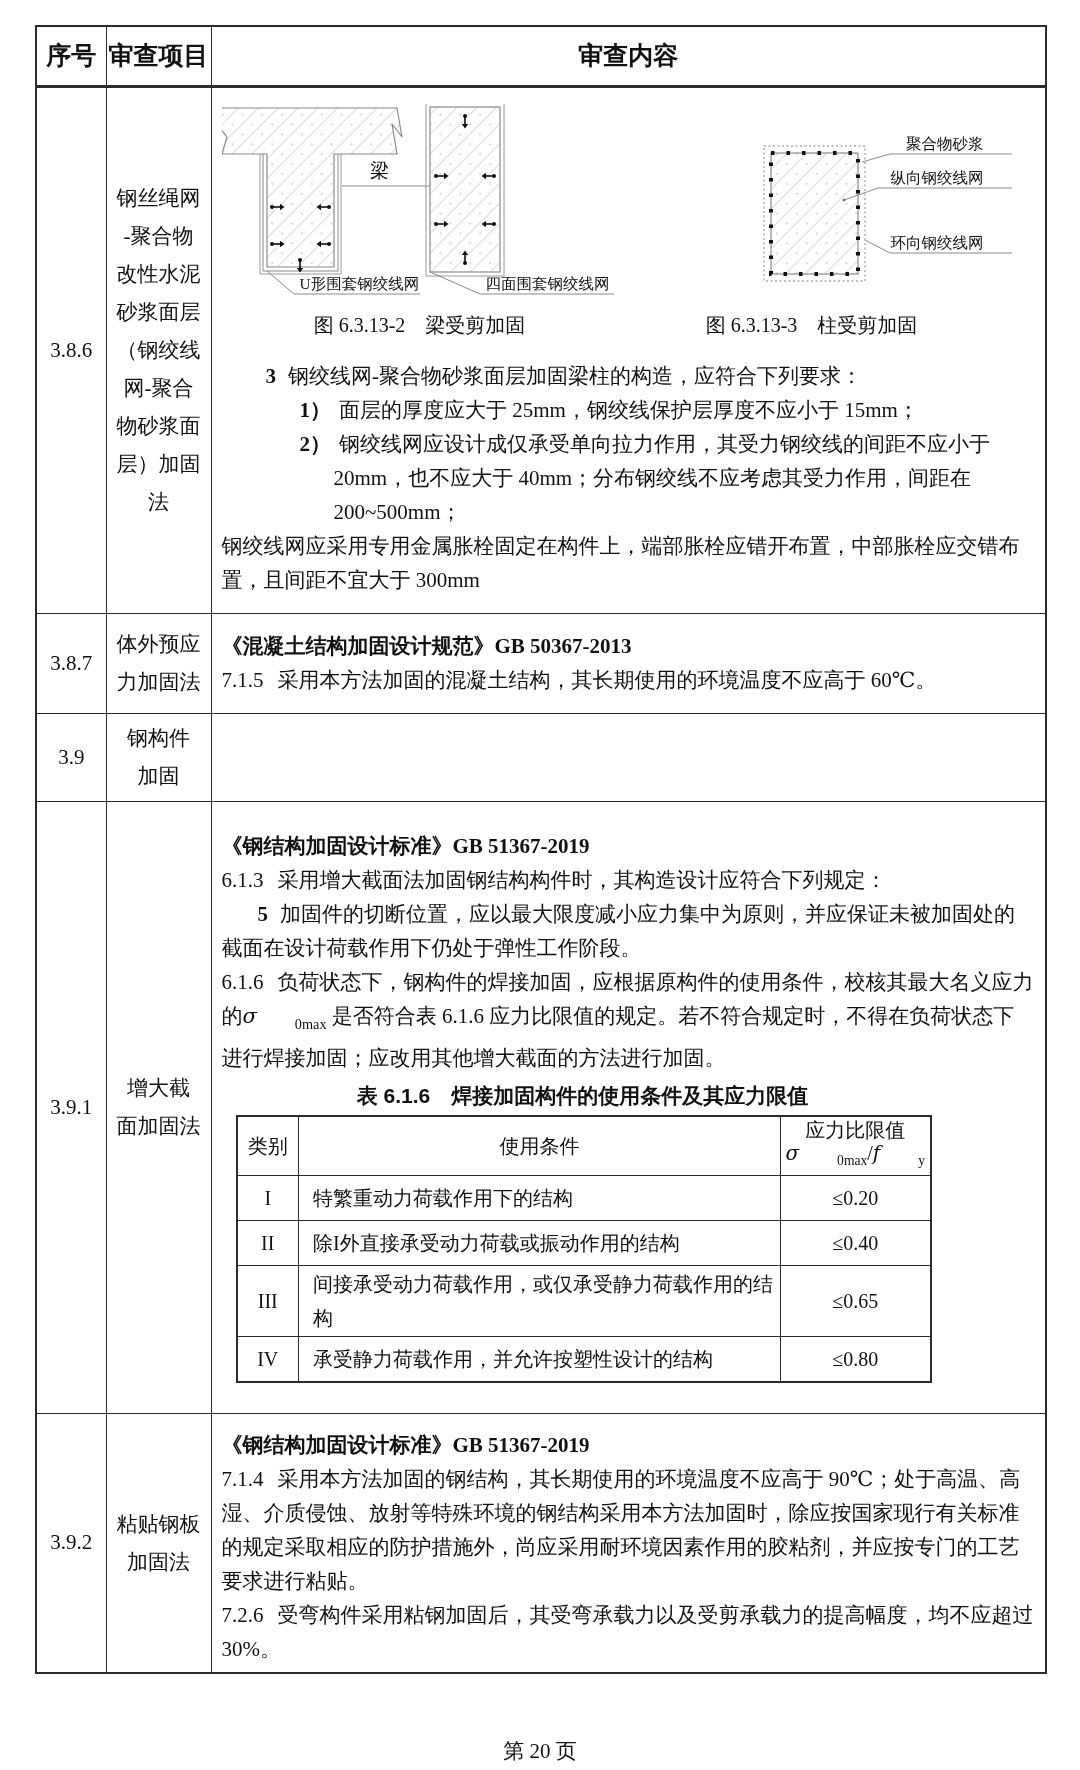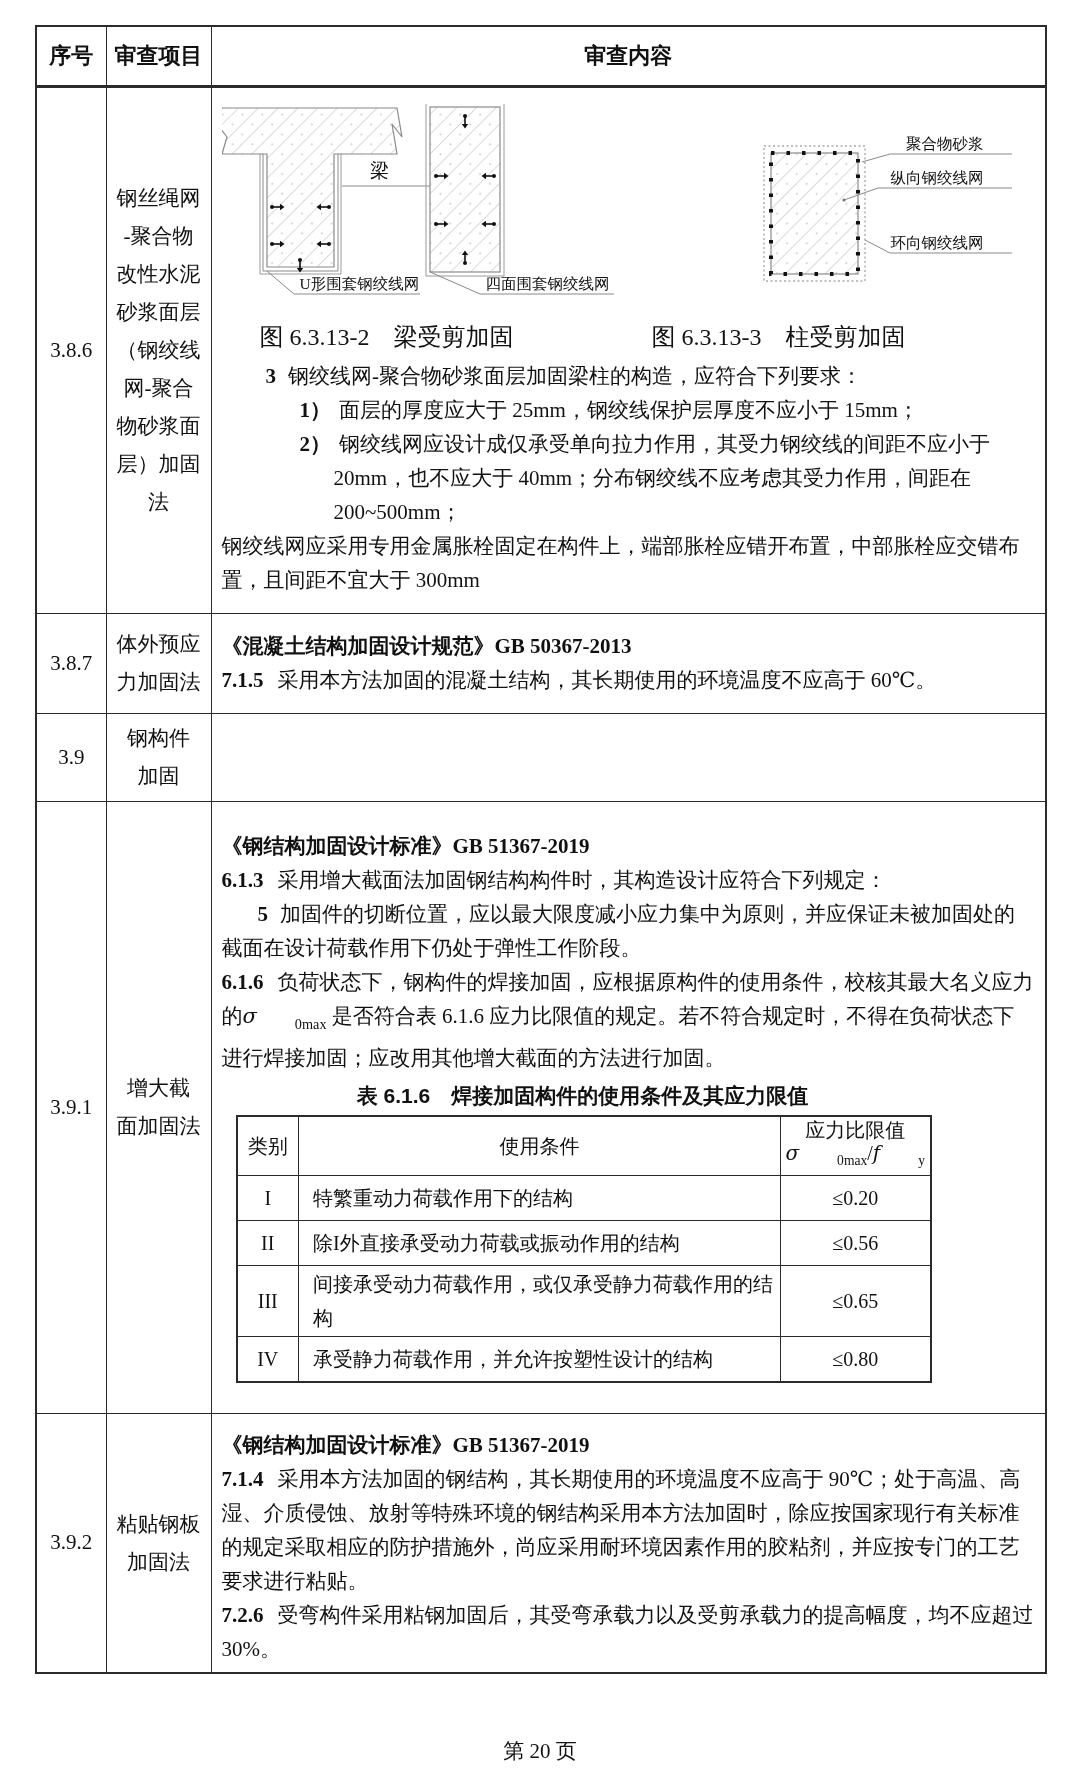--- a/index.html
+++ b/index.html
@@ -3,40 +3,40 @@
 <meta charset="utf-8">
 <style>
   html,body{margin:0;padding:0;background:#fff;}
   .page{width:1080px;height:1770px;position:relative;background:#fff;
         font-family:"Liberation Serif","DejaVu Serif",serif;color:#111;}
   table.outer{border-collapse:collapse;table-layout:fixed;width:1010px;margin:25px 0 0 35px;
               border:2.5px solid #2b2b2b;}
   table.outer td{border:1.5px solid #2b2b2b;vertical-align:middle;}
   tr.head-row td{border-bottom:3px solid #2b2b2b;
                  font-family:"Liberation Sans","DejaVu Sans",sans-serif;
-                 font-weight:600;font-size:22px;text-align:center;}
+                 font-weight:600;font-size:25px;text-align:center;}
   td.c-seq{text-align:center;font-size:21px;}
   td.c-item{text-align:center;font-size:21px;margin-left:48px;}
   td.c-item .lines{white-space:pre-line;line-height:38px;}
   td.c-content{vertical-align:top;padding:6px 10px;font-size:21px;line-height:34px;}
   td.c-content.vmid{vertical-align:middle;}
   .book{font-weight:bold;}
-  .ref{font-weight:bold;margin-right:14px;}
+  .ref{font-weight:normal;margin-right:14px;}
   .marker{font-weight:bold;margin-right:12px;}
   p.para{margin:0;}
   .ind1{padding-left:44px;}
   .hang{padding-left:112px;text-indent:-34px;}
   .hang .marker{margin-right:8px;}
   .firstline-ind{text-indent:36px;}
   sub{font-size:0.68em;margin-left:38px;}
   i.sym{font-family:"DejaVu Serif","Liberation Serif",serif;}
   
   .fig-area{position:relative;width:815px;height:245px;}
   .fig-label{position:absolute;font-size:15.5px;line-height:17px;white-space:nowrap;}
-  .caption{position:absolute;top:216px;font-size:24px;}
+  .caption{position:absolute;top:204px;font-size:20px;text-align:center;}
   .cap1{left:38px;width:320px;}
   .cap2{left:430px;width:320px;}
   
   .tbl-caption{margin:4px 0 2px 14px;width:694px;text-align:center;
                font-family:"Liberation Sans","DejaVu Sans",sans-serif;
                font-weight:700;font-size:21px;}
   table.inner{border-collapse:collapse;table-layout:fixed;width:694px;margin:2px 0 8px 14px;
               border:2px solid #2b2b2b;}
   table.inner td{border:1.5px solid #2b2b2b;font-size:20px;text-align:center;}
   table.inner td.cond{text-align:left;padding-left:14px;}
@@ -210,21 +210,21 @@
           </td>
         </tr>
         <tr class="ir">
           <td>I</td>
           <td class="cond">特繁重动力荷载作用下的结构</td>
           <td>≤0.20</td>
         </tr>
         <tr class="ir">
           <td>II</td>
           <td class="cond">除I外直接承受动力荷载或振动作用的结构</td>
-          <td>≤0.56</td>
+          <td>≤0.40</td>
         </tr>
         <tr class="ir">
           <td>III</td>
           <td class="cond">间接承受动力荷载作用，或仅承受静力荷载作用的结构</td>
           <td>≤0.65</td>
         </tr>
         <tr class="ir">
           <td>IV</td>
           <td class="cond">承受静力荷载作用，并允许按塑性设计的结构</td>
           <td>≤0.80</td>

